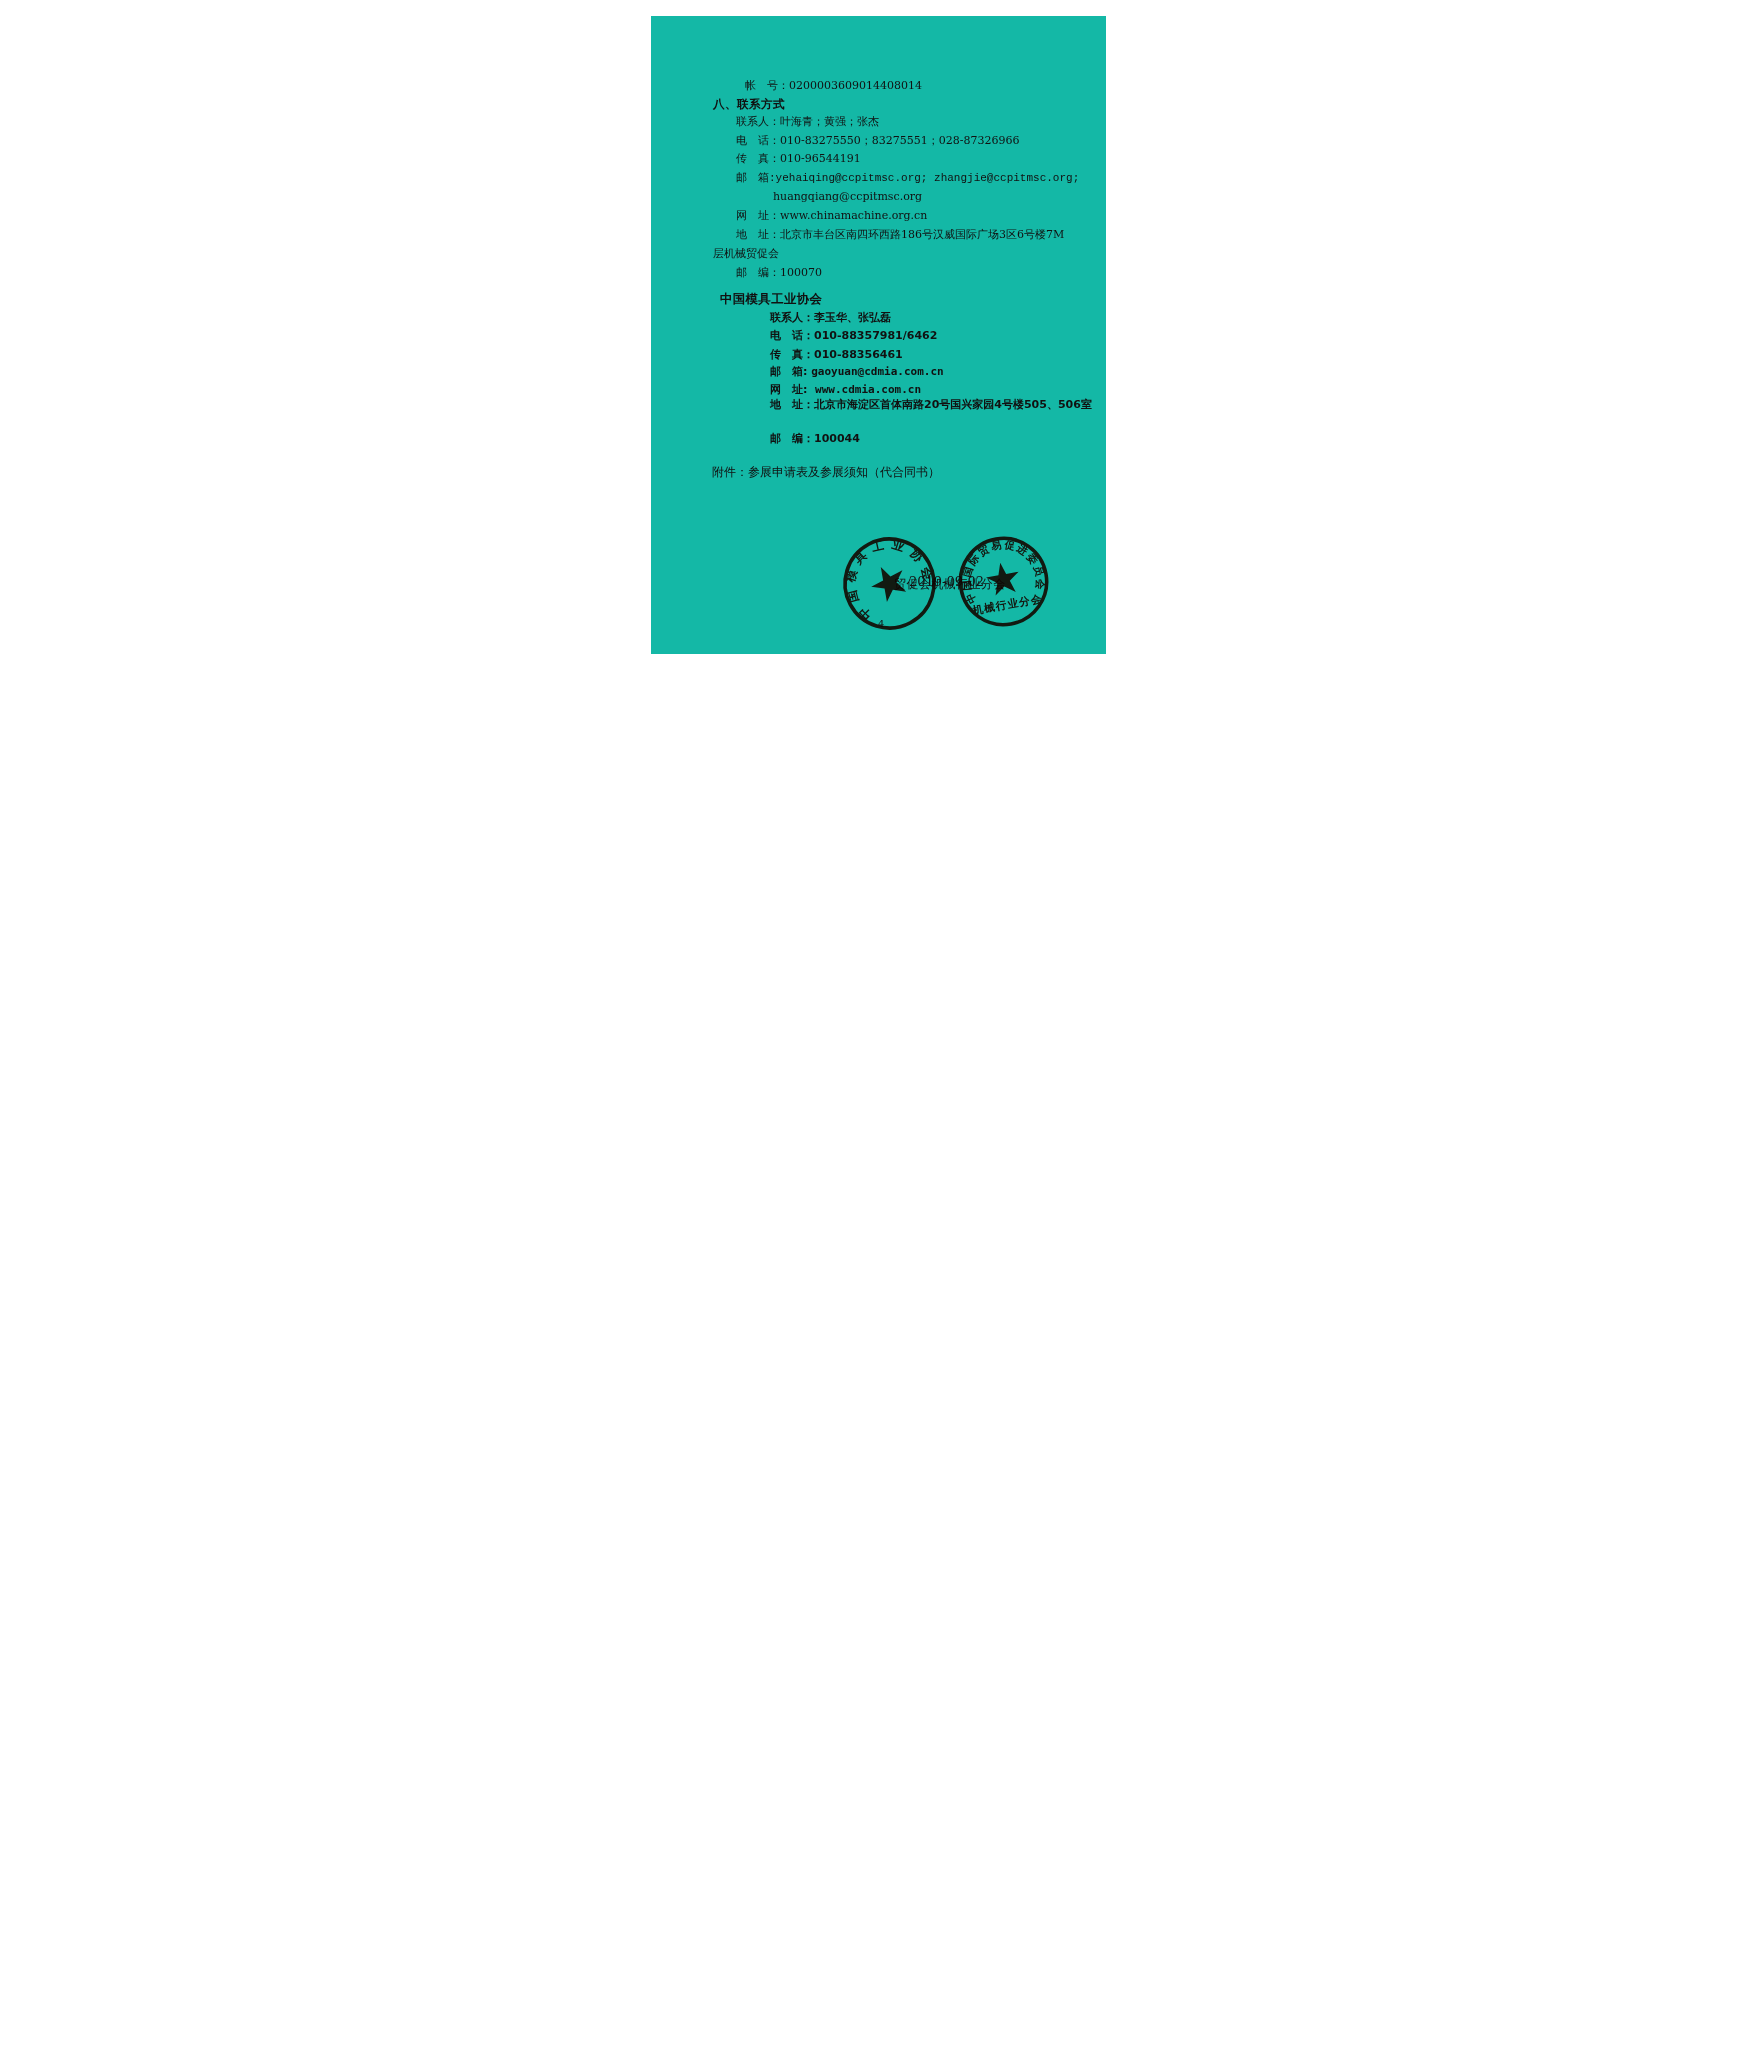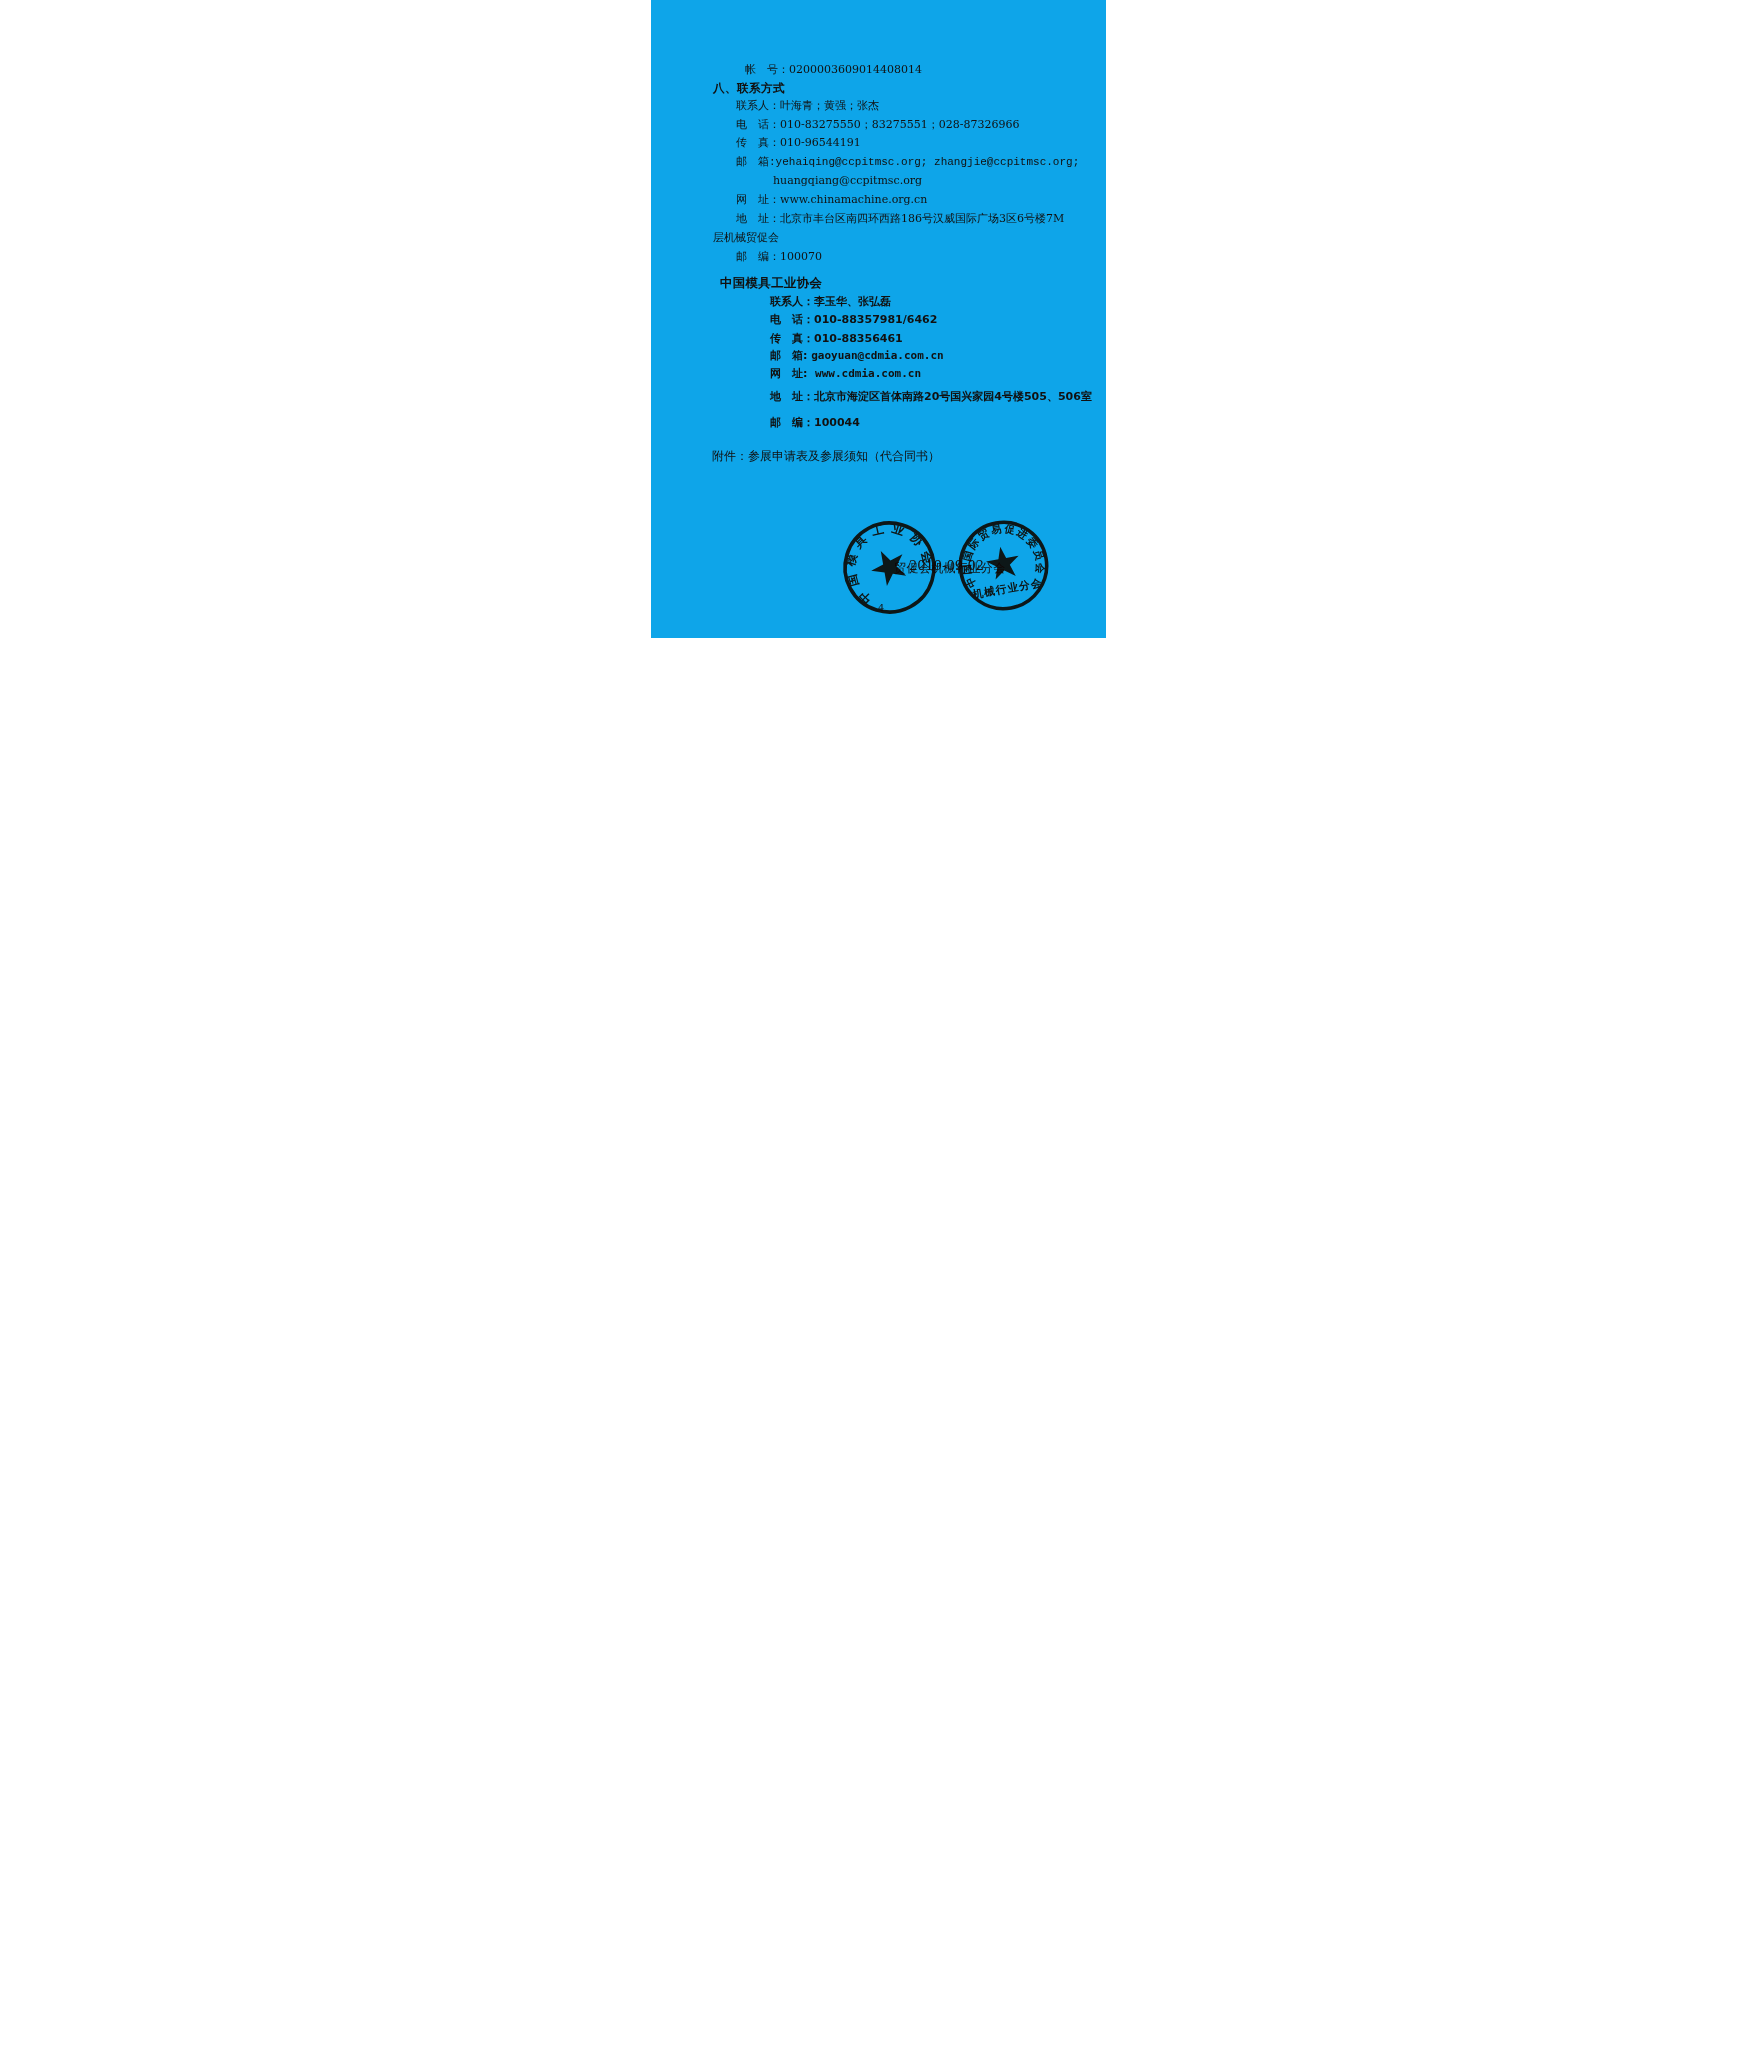--- a/index.html
+++ b/index.html
@@ -1,20 +1,20 @@
 <!DOCTYPE html>
 <html style="font-size:6.6px"><head>
 <meta charset="utf-8">
 <style>
   html,body{margin:0;padding:0;background:#ffffff;}
   .page{
     position:relative;
     width:455px;height:638px;
-    margin:0 auto;
-    background:#0ea5e9;
+    margin:16px auto;
+    background:#14b8a6;
     overflow:hidden;
     font-family:"DejaVu Serif","Liberation Serif",serif;
     color:#111111;
   }
   .line{position:absolute;font-size:11px;line-height:1.15;white-space:nowrap;}
   .line span{white-space:pre;}
   .serif-line{font-family:"DejaVu Serif","Liberation Serif",serif;}
   .heading8{
     font-family:"DejaVu Sans","Liberation Sans",sans-serif;
     font-weight:bold;font-size:11.6px;letter-spacing:0.4px;
@@ -109,21 +109,21 @@
   </div>
   <div class="line org2-line" style="left:84px;top:333px;">
     <span>传　真：</span><span>010-88356461</span>
   </div>
   <div class="line org2-line" style="left:84px;top:350px;">
     <span>邮　箱: </span><span class="mono">gaoyuan@cdmia.com.cn</span>
   </div>
   <div class="line org2-line" style="left:84px;top:368px;">
     <span>网　址:  </span><span class="mono">www.cdmia.com.cn</span>
   </div>
-  <div class="line org2-line" style="left:84px;top:391px;">
+  <div class="line org2-line" style="left:84px;top:383px;">
     <span>地　址：</span><span>北京市海淀区首体南路20号国兴家园4号楼505、506室</span>
   </div>
   <div class="line org2-line" style="left:84px;top:417px;">
     <span>邮　编：</span><span>100044</span>
   </div>
 
   <div class="line serif-line attachment-line" style="left:61px;top:450px;">附件：参展申请表及参展须知（代合同书）</div>
 
   <div class="overlay-text" style="left:243px;top:560px;font-size:12px;letter-spacing:0.4px;">贸促会机械行业分会</div>
   <div class="overlay-text" style="left:258px;top:558px;font-size:13px;">2019-09-02</div>

